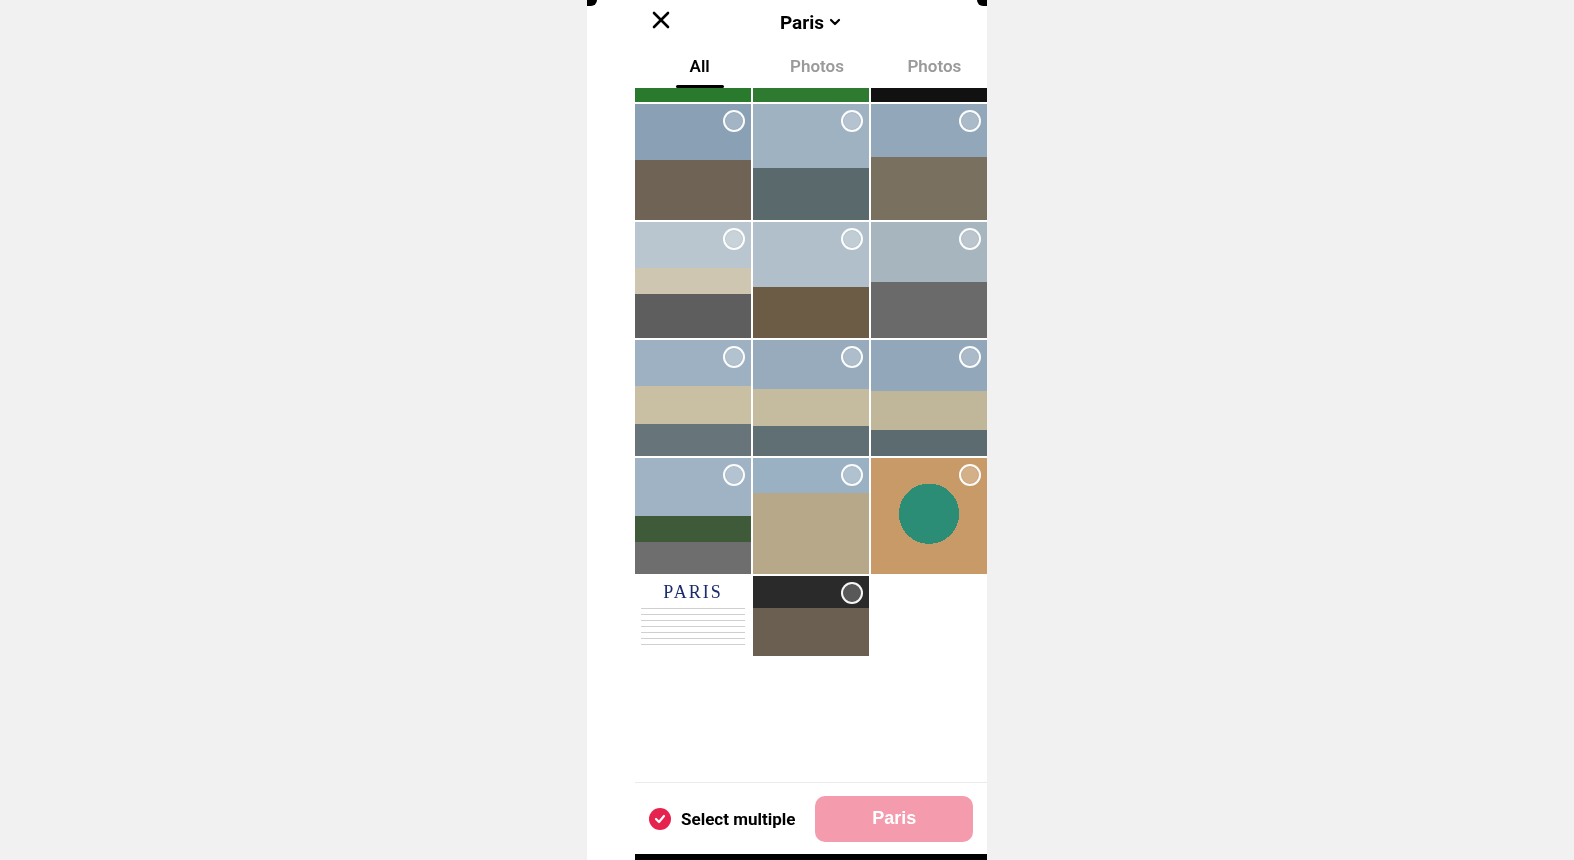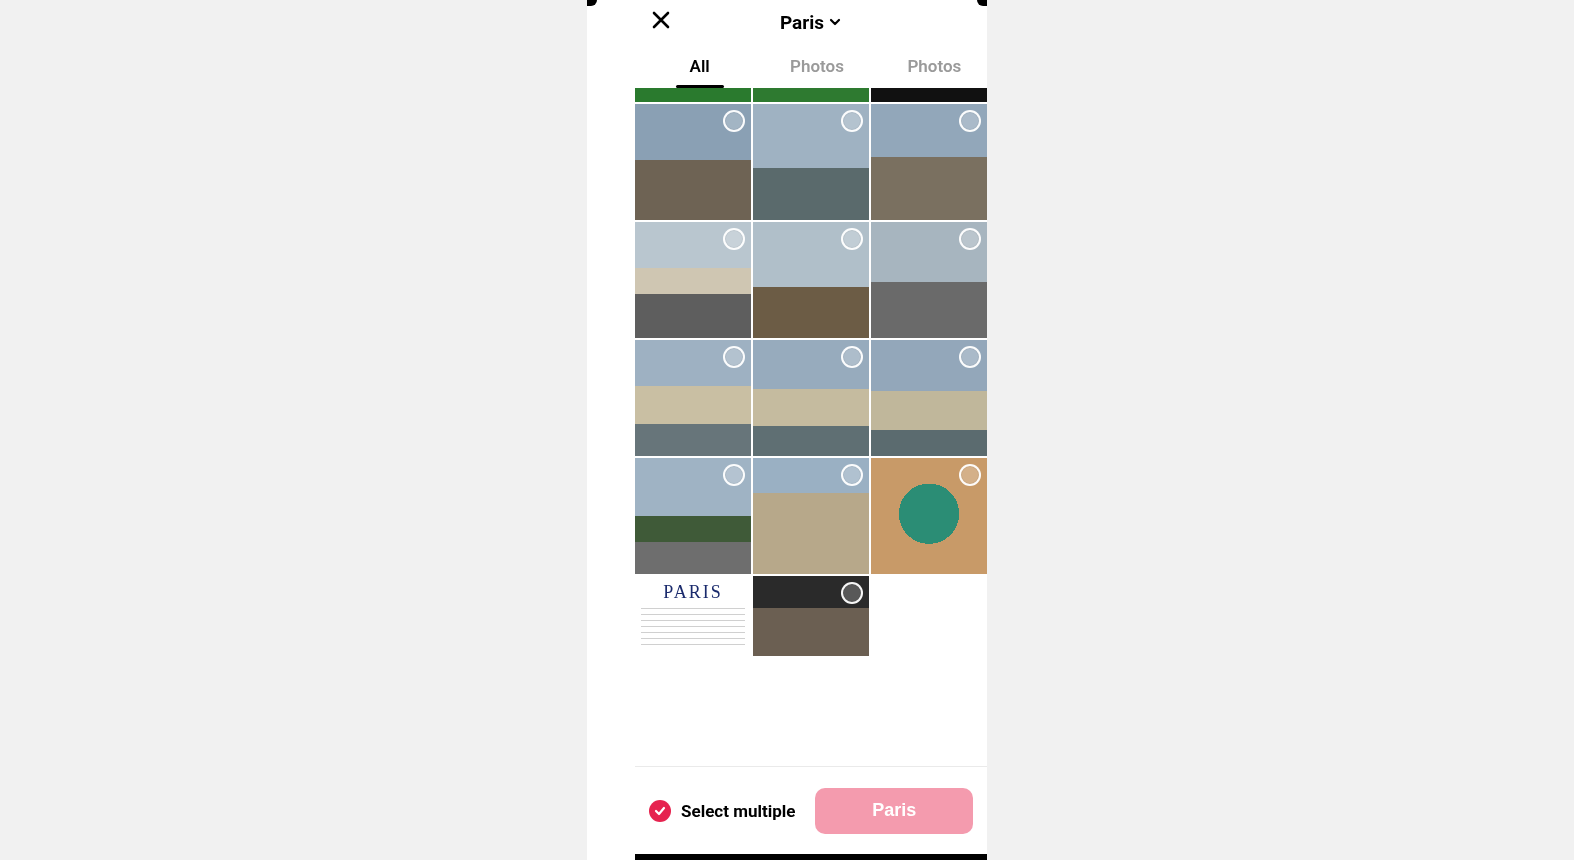--- a/index.html
+++ b/index.html
@@ -140,21 +140,21 @@
     position: absolute; left: 6px; right: 6px; top: 32px; bottom: 6px;
     background: repeating-linear-gradient(#d0d0d0 0 1px, transparent 1px 6px);
   }
   .scene-night      { background: linear-gradient(#2a2a2a 0 40%, #6b5f52 40% 100%); }
   .scene-partial-green { background: linear-gradient(#2a7a2e 0 100%); }
   .scene-partial-dark  { background: #111; }
   .scene-partial-mid   { background: linear-gradient(#2e7a30 0 100%); }
 
   
   .footer {
-    height: 88px;
+    height: 72px;
     border-top: 1px solid #eaeaea;
     display: flex;
     align-items: center;
     padding: 0 14px;
     gap: 10px;
     background: #fff;
   }
   .check {
     width: 22px; height: 22px; border-radius: 50%;
     background: #e6234f;

